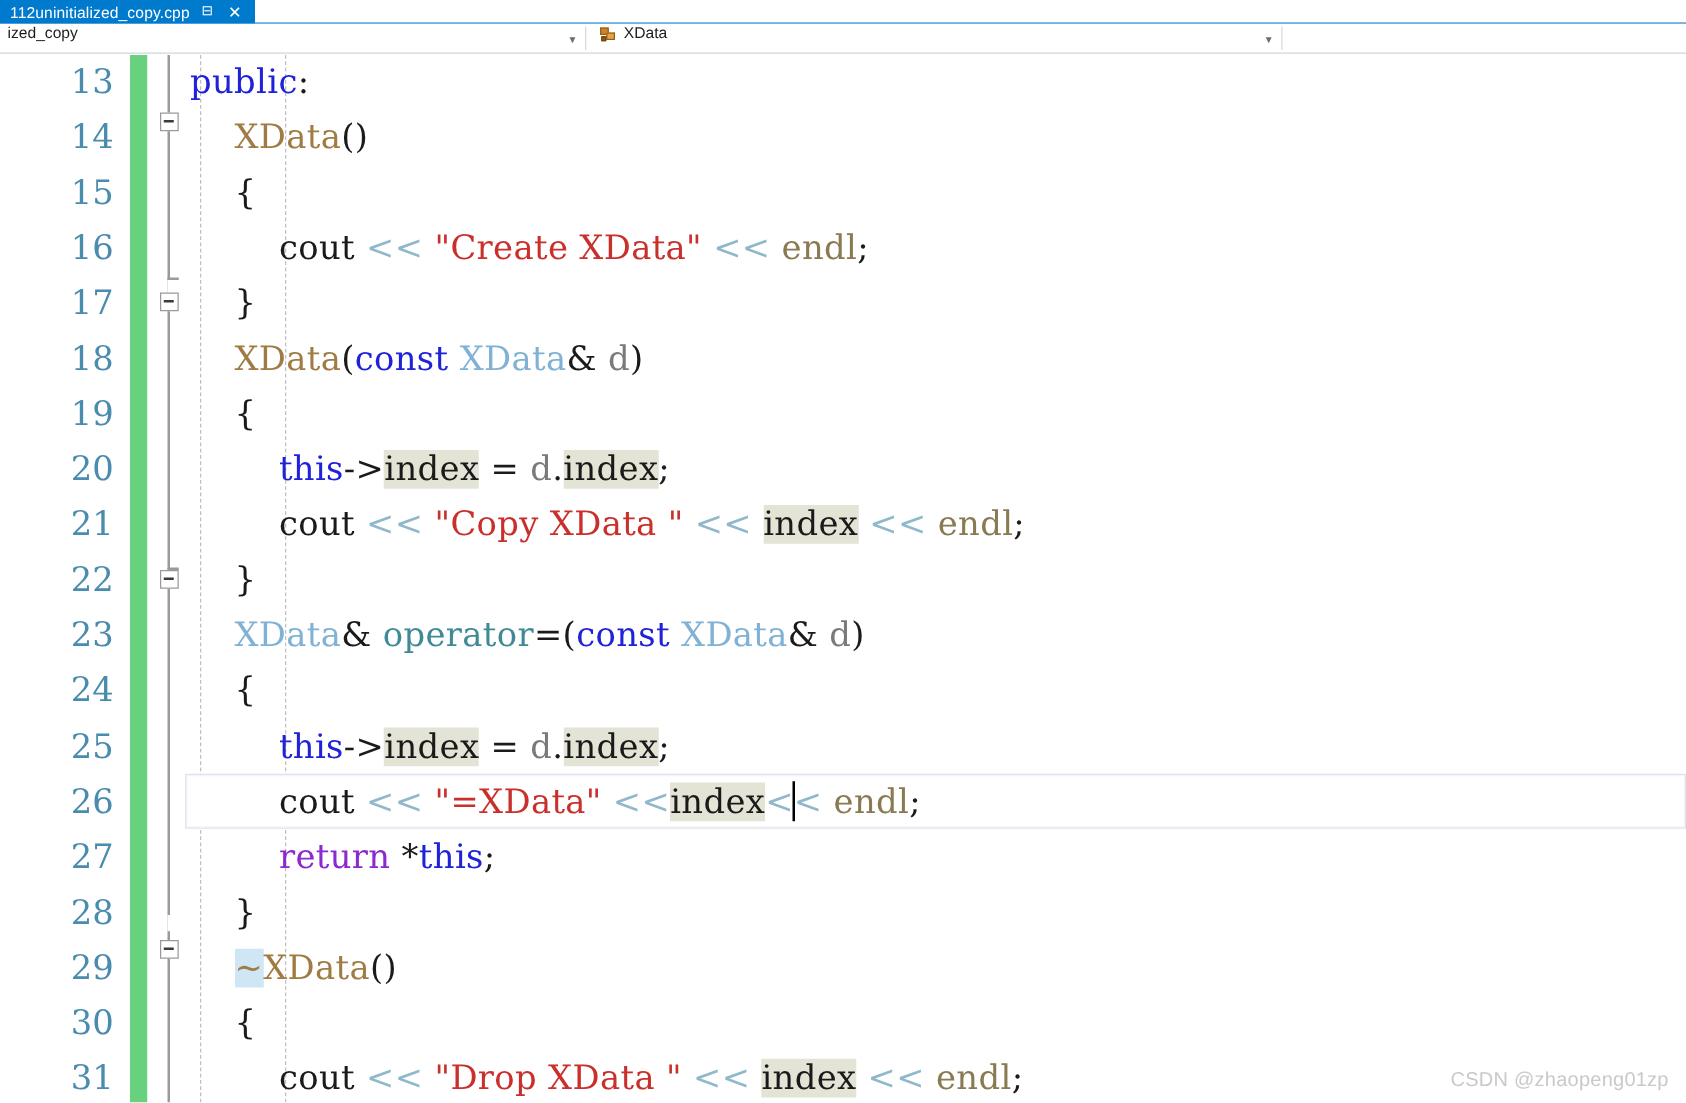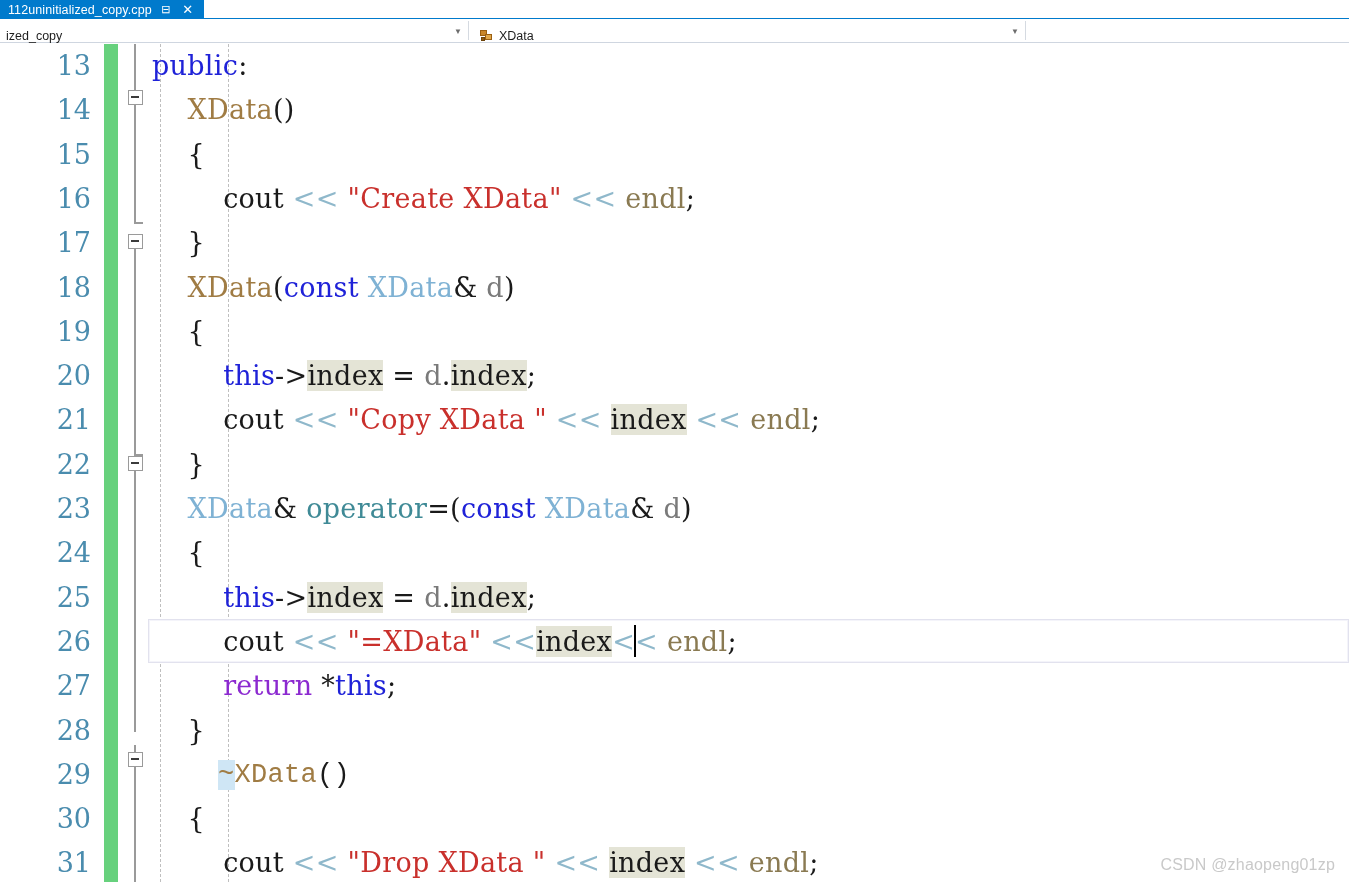--- a/index.html
+++ b/index.html
@@ -41,21 +41,21 @@
   
   #navbar {
     position: absolute; left: 0; top: 19px; width: 1349px; height: 24px;
     background: #ffffff;
     border-bottom: 1px solid #cfd6e0;
     display: flex; align-items: stretch;
     font-size: 12.5px; color: #1e1e1e;
   }
   .nav-cell {
     position: relative;
-    display: flex; align-items: flex-end;
+    display: flex; align-items: flex-start;
     padding-left: 2px;
     height: 24px;
     overflow: hidden;
     white-space: nowrap;
   }
   .nav-cell.project { width: 468px; }
   .nav-cell.type    { width: 556px; }
   .nav-cell.member  { width: 325px; }
   .nav-sep {
     width: 1px; background: #d5dae1; margin: 2px 0;
@@ -287,19 +287,19 @@
       <div class="line" style="top: 265.8px; padding-left: 4px;"><span class="op"> </span><span class="op"> </span><span class="op"> </span><span class="op"> </span><span class="op">{</span></div>
       <div class="line" style="top: 310.1px; padding-left: 4px;"><span class="op"> </span><span class="op"> </span><span class="op"> </span><span class="op"> </span><span class="op"> </span><span class="op"> </span><span class="op"> </span><span class="op"> </span><span class="kw">this</span><span class="op">-&gt;</span><span class="plain hl">index</span><span class="op"> </span><span class="op">=</span><span class="op"> </span><span class="ident">d</span><span class="op">.</span><span class="plain hl">index</span><span class="op">;</span></div>
       <div class="line" style="top: 354.4px; padding-left: 4px;"><span class="op"> </span><span class="op"> </span><span class="op"> </span><span class="op"> </span><span class="op"> </span><span class="op"> </span><span class="op"> </span><span class="op"> </span><span class="plain">cout</span><span class="op"> </span><span class="shift">&lt;&lt;</span><span class="op"> </span><span class="str">"Copy XData "</span><span class="op"> </span><span class="shift">&lt;&lt;</span><span class="op"> </span><span class="plain hl">index</span><span class="op"> </span><span class="shift">&lt;&lt;</span><span class="op"> </span><span class="endl">endl</span><span class="op">;</span></div>
       <div class="line" style="top: 398.7px; padding-left: 4px;"><span class="op"> </span><span class="op"> </span><span class="op"> </span><span class="op"> </span><span class="op">}</span></div>
       <div class="line" style="top: 443px; padding-left: 4px;"><span class="op"> </span><span class="op"> </span><span class="op"> </span><span class="op"> </span><span class="type">XData</span><span class="op">&amp;</span><span class="op"> </span><span class="fn">operator</span><span class="op">=</span><span class="op">(</span><span class="kw">const</span><span class="op"> </span><span class="type">XData</span><span class="op">&amp;</span><span class="op"> </span><span class="ident">d</span><span class="op">)</span></div>
       <div class="line" style="top: 487.3px; padding-left: 4px;"><span class="op"> </span><span class="op"> </span><span class="op"> </span><span class="op"> </span><span class="op">{</span></div>
       <div class="line" style="top: 531.6px; padding-left: 4px;"><span class="op"> </span><span class="op"> </span><span class="op"> </span><span class="op"> </span><span class="op"> </span><span class="op"> </span><span class="op"> </span><span class="op"> </span><span class="kw">this</span><span class="op">-&gt;</span><span class="plain hl">index</span><span class="op"> </span><span class="op">=</span><span class="op"> </span><span class="ident">d</span><span class="op">.</span><span class="plain hl">index</span><span class="op">;</span></div>
       <div class="line" style="top: 575.9px; padding-left: 4px;"><span class="op"> </span><span class="op"> </span><span class="op"> </span><span class="op"> </span><span class="op"> </span><span class="op"> </span><span class="op"> </span><span class="op"> </span><span class="plain">cout</span><span class="op"> </span><span class="shift">&lt;&lt;</span><span class="op"> </span><span class="str">"=XData"</span><span class="op"> </span><span class="shift">&lt;&lt;</span><span class="plain hl">index</span><span class="shift">&lt;&lt;</span><span class="op"> </span><span class="endl">endl</span><span class="op">;</span></div>
       <div class="line" style="top: 620.2px; padding-left: 4px;"><span class="op"> </span><span class="op"> </span><span class="op"> </span><span class="op"> </span><span class="op"> </span><span class="op"> </span><span class="op"> </span><span class="op"> </span><span class="kw2">return</span><span class="op"> </span><span class="op">*</span><span class="kw">this</span><span class="op">;</span></div>
       <div class="line" style="top: 664.5px; padding-left: 4px;"><span class="op"> </span><span class="op"> </span><span class="op"> </span><span class="op"> </span><span class="op">}</span></div>
-      <div class="line" style="top: 708.8px; padding-left: 4px; font-family: Liberation Mono, monospace;"><span class="op"> </span><span class="op"> </span><span class="op"> </span><span class="op"> </span><span class="ctor hl2">~</span><span class="ctor">XData</span><span class="op">(</span><span class="op">)</span></div>
+      <div class="line" style="top: 708.8px; padding-left: 4px;"><span class="op"> </span><span class="op"> </span><span class="op"> </span><span class="op"> </span><span class="ctor hl2">~</span><span class="ctor">XData</span><span class="op">(</span><span class="op">)</span></div>
       <div class="line" style="top: 753.1px; padding-left: 4px;"><span class="op"> </span><span class="op"> </span><span class="op"> </span><span class="op"> </span><span class="op">{</span></div>
       <div class="line" style="top: 797.4px; padding-left: 4px;"><span class="op"> </span><span class="op"> </span><span class="op"> </span><span class="op"> </span><span class="op"> </span><span class="op"> </span><span class="op"> </span><span class="op"> </span><span class="plain">cout</span><span class="op"> </span><span class="shift">&lt;&lt;</span><span class="op"> </span><span class="str">"Drop XData "</span><span class="op"> </span><span class="shift">&lt;&lt;</span><span class="op"> </span><span class="plain hl">index</span><span class="op"> </span><span class="shift">&lt;&lt;</span><span class="op"> </span><span class="endl">endl</span><span class="op">;</span></div>
     </div>
 
   <div id="watermark">CSDN @zhaopeng01zp</div>
 </div>
 
 </body></html>

